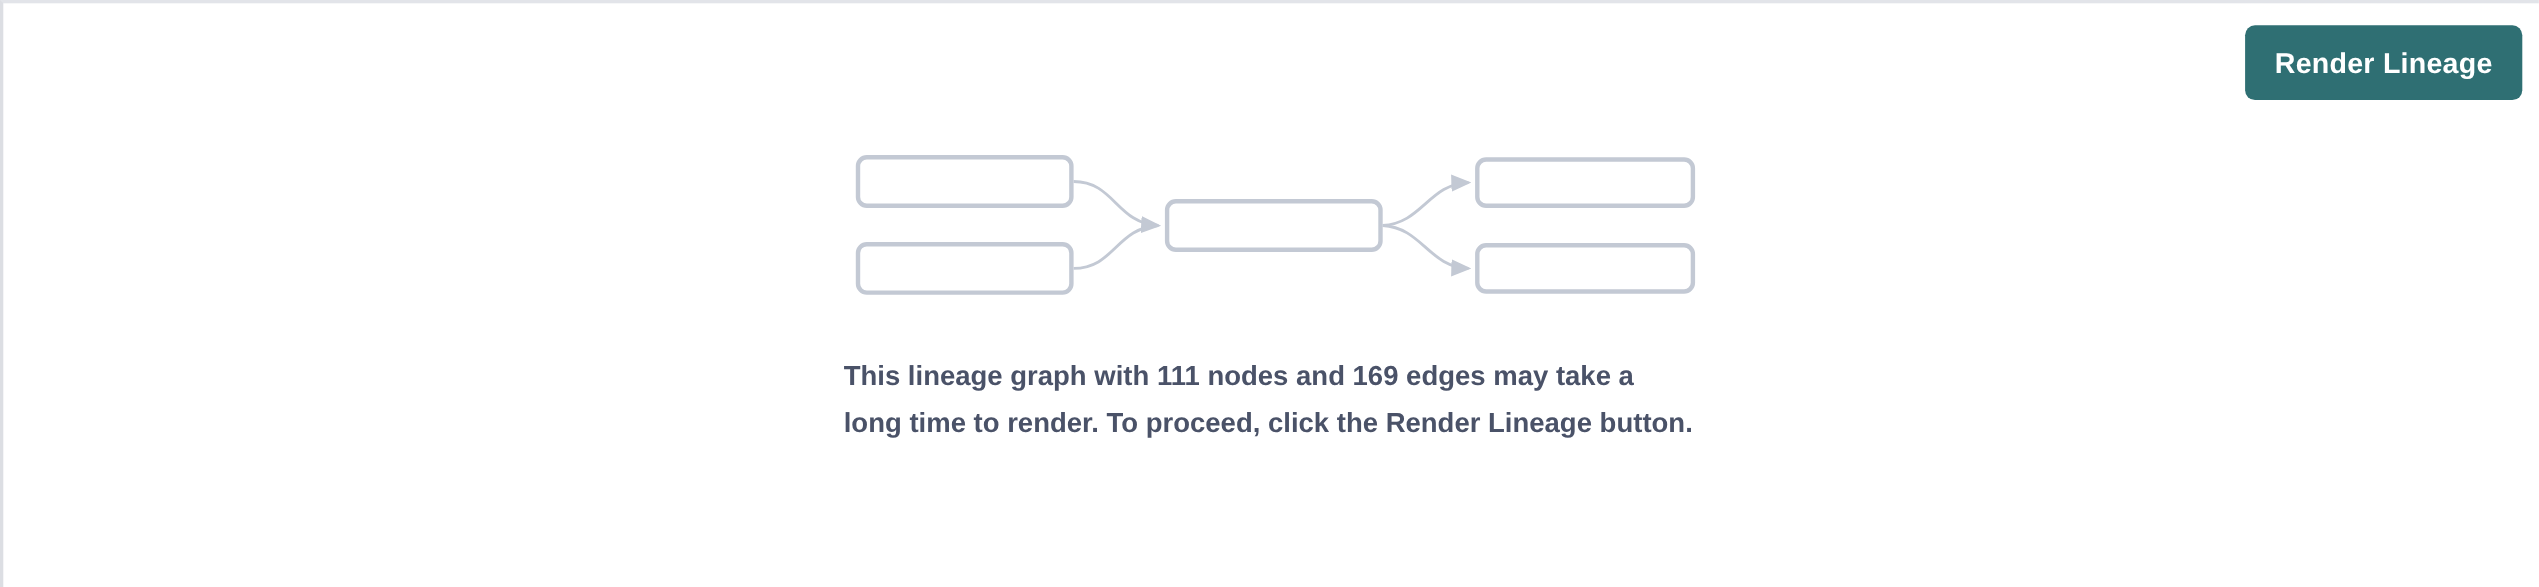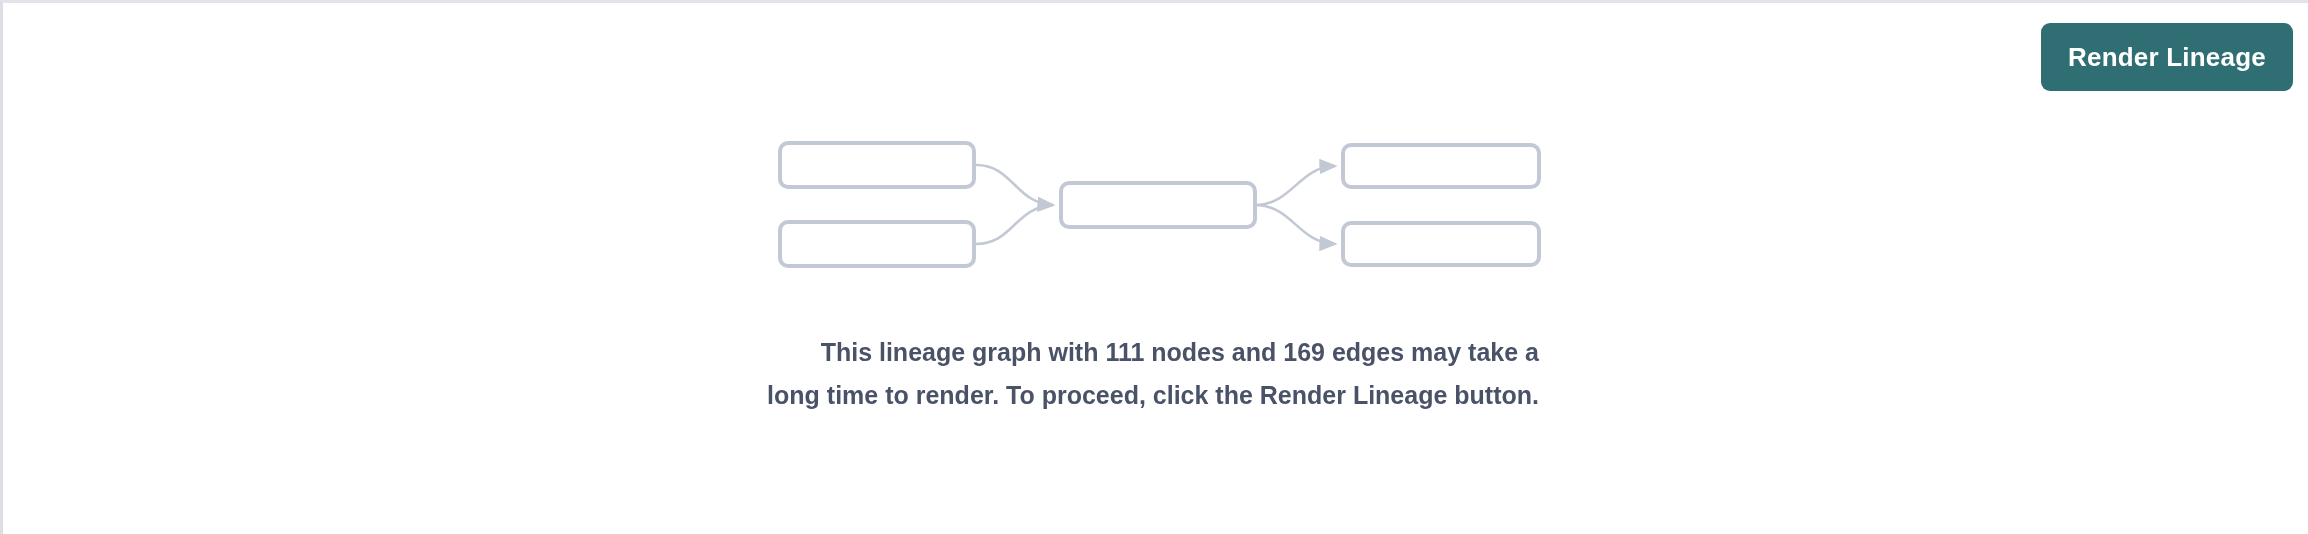--- a/index.html
+++ b/index.html
@@ -72,23 +72,23 @@
   .node-l1 { left: 75px;  top: 38px;  width: 198px; height: 48px; }
   .node-l2 { left: 75px;  top: 117px; width: 198px; height: 48px; }
   .node-c1 { left: 356px; top: 78px;  width: 198px; height: 48px; }
   .node-r1 { left: 638px; top: 40px;  width: 200px; height: 46px; }
   .node-r2 { left: 638px; top: 118px; width: 200px; height: 46px; }
 
   
   .message {
     position: absolute;
     left: 764px;
-    top: 328px;
+    top: 318px;
     width: 772px;
-    text-align: right;
+    text-align: left;
     color: #4a5268;
     font-family: "Liberation Sans", sans-serif;
     font-size: 25px;
     font-weight: bold;
     line-height: 43px;
   }
 </style>
 </head>
 <body>
 

